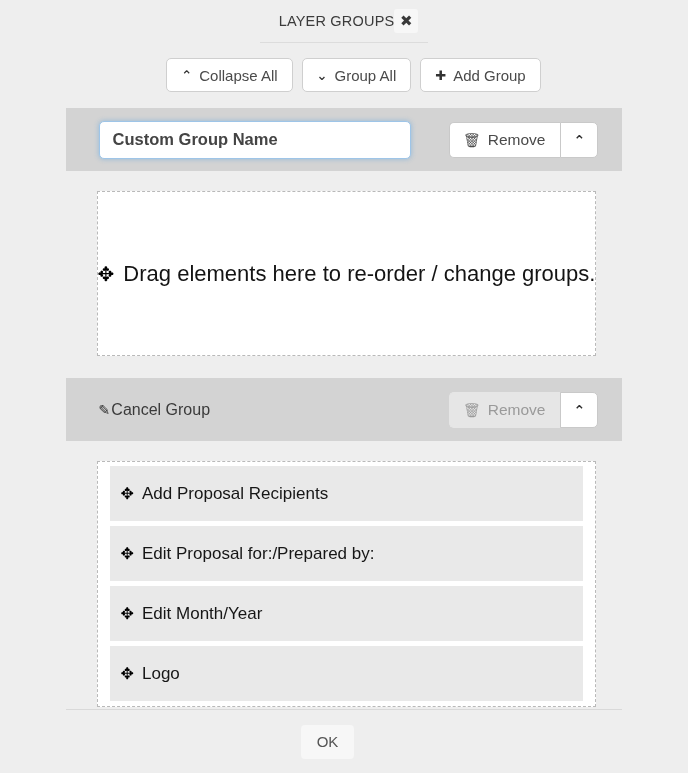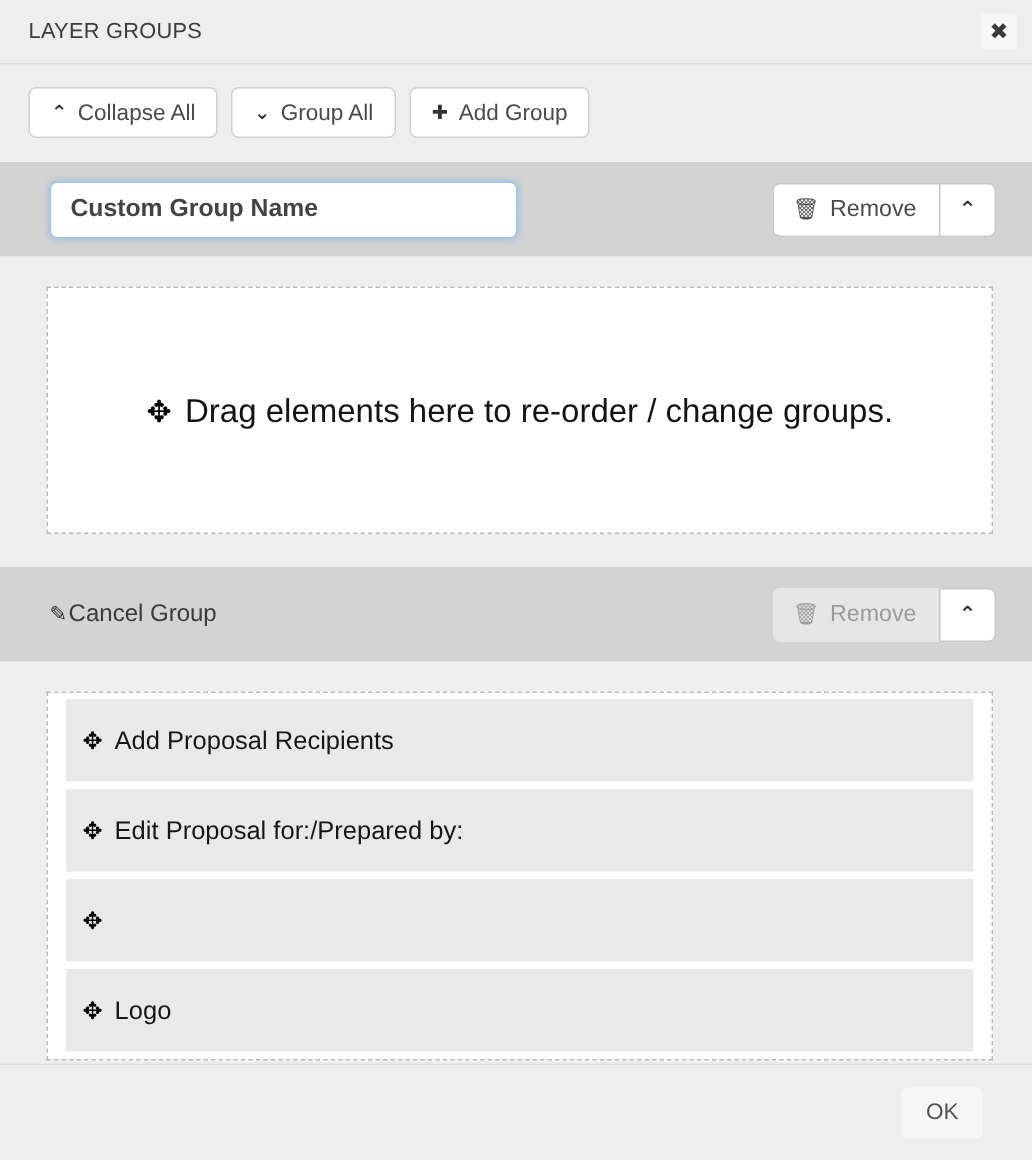--- a/index.html
+++ b/index.html
@@ -15,20 +15,21 @@
     overflow: hidden;
   }
 
   .dialog {
     width: 688px;
     height: 773px;
     display: flex;
     flex-direction: column;
     background: #eeeeee;
     position: relative;
+    align-items: center;
   }
 
   
   .dialog-header {
     height: 43px;
     min-height: 43px;
     border-bottom: 1px solid #dcdcdc;
     display: flex;
     align-items: center;
     padding: 0 10px 0 19px;
@@ -332,20 +333,21 @@
         <div class="layer-item">
           <span class="move-ico">✥</span>
           <span>Add Proposal Recipients</span>
         </div>
         <div class="layer-item">
           <span class="move-ico">✥</span>
           <span>Edit Proposal for:/Prepared by:</span>
         </div>
         <div class="layer-item">
           <span class="move-ico">✥</span>
+          <span>Edit Month/Year</span>
         </div>
         <div class="layer-item">
           <span class="move-ico">✥</span>
           <span>Logo</span>
         </div>
       </div>
     </div>
 
   </div>
 

